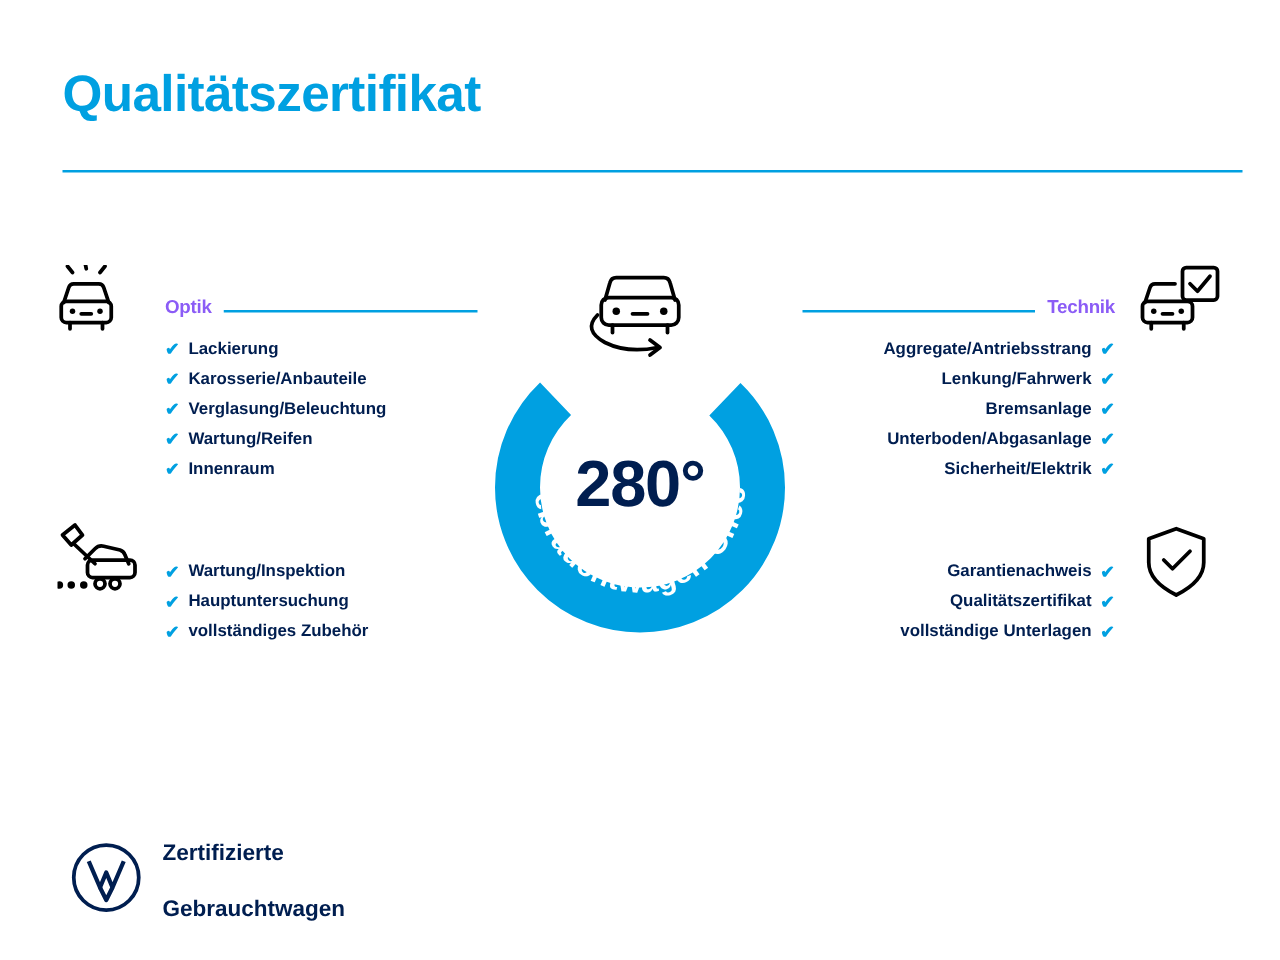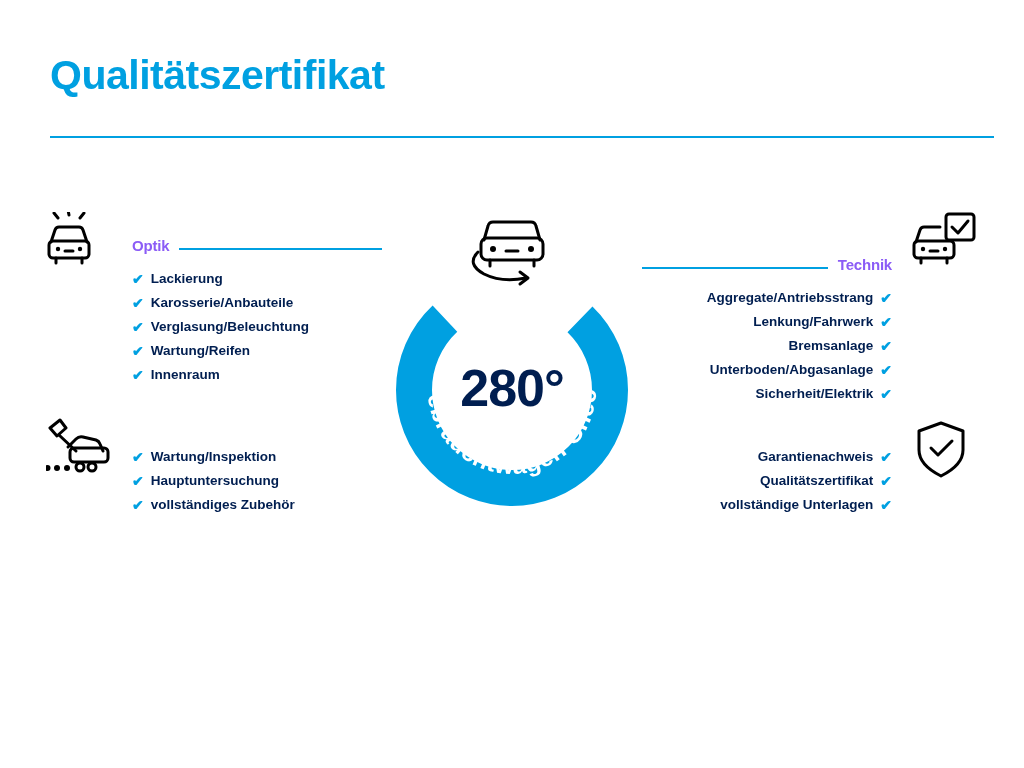--- a/index.html
+++ b/index.html
@@ -95,21 +95,21 @@
     color: #00a0e1;
     font-size: 14px;
     font-weight: bold;
     line-height: 1;
   }
 
   
   #block-optik { left: 132px; top: 238px; width: 250px; }
   #block-wartung { left: 132px; top: 434px; width: 250px; }
   
-  #block-technik { left: 642px; top: 238px; width: 250px; margin-top: 19px; }
+  #block-technik { left: 642px; top: 238px; width: 250px; }
   #block-garantie { left: 642px; top: 434px; width: 250px; }
 
   .icon-left {
     position: absolute;
     left: 0;
     top: 0;
   }
   .icon-right {
     position: absolute;
     right: 0;
@@ -337,14 +337,27 @@
 
         <circle cx="120" cy="120" r="98" fill="none" stroke="#00a0e1" stroke-width="36" stroke-dasharray="466 150" stroke-dashoffset="-75" transform="rotate(-90 120 120)" stroke-linecap="butt"></circle>
         <text font-family="'Liberation Sans', sans-serif" font-size="25" font-weight="bold" fill="#ffffff" letter-spacing="0.3">
           <textPath href="#ringTextPath" startOffset="50%" text-anchor="middle">Gebrauchtwagen-Check</textPath>
         </text>
       </svg>
       <div class="deg360">280°</div>
     </div>
   </div>
 
+  <div class="footer">
+    <div>
+      <svg width="58" height="58" viewBox="0 0 58 58" fill="none" stroke="#001e50" stroke-width="3">
+        <circle cx="29" cy="29" r="26"></circle>
+        <path d="M15 16 L24 37 L29 25 L34 37 L43 16" stroke-width="3.4" fill="none" stroke-linejoin="round"></path>
+        <path d="M24 37 L29 47 L34 37" stroke-width="3.4" fill="none" stroke-linejoin="round"></path>
+      </svg>
+    </div>
+    <div class="vw-text">
+      <div>Zertifizierte</div>
+      <div>Gebrauchtwagen</div>
+    </div>
+  </div>
 
 </div>
 
 </body></html>

